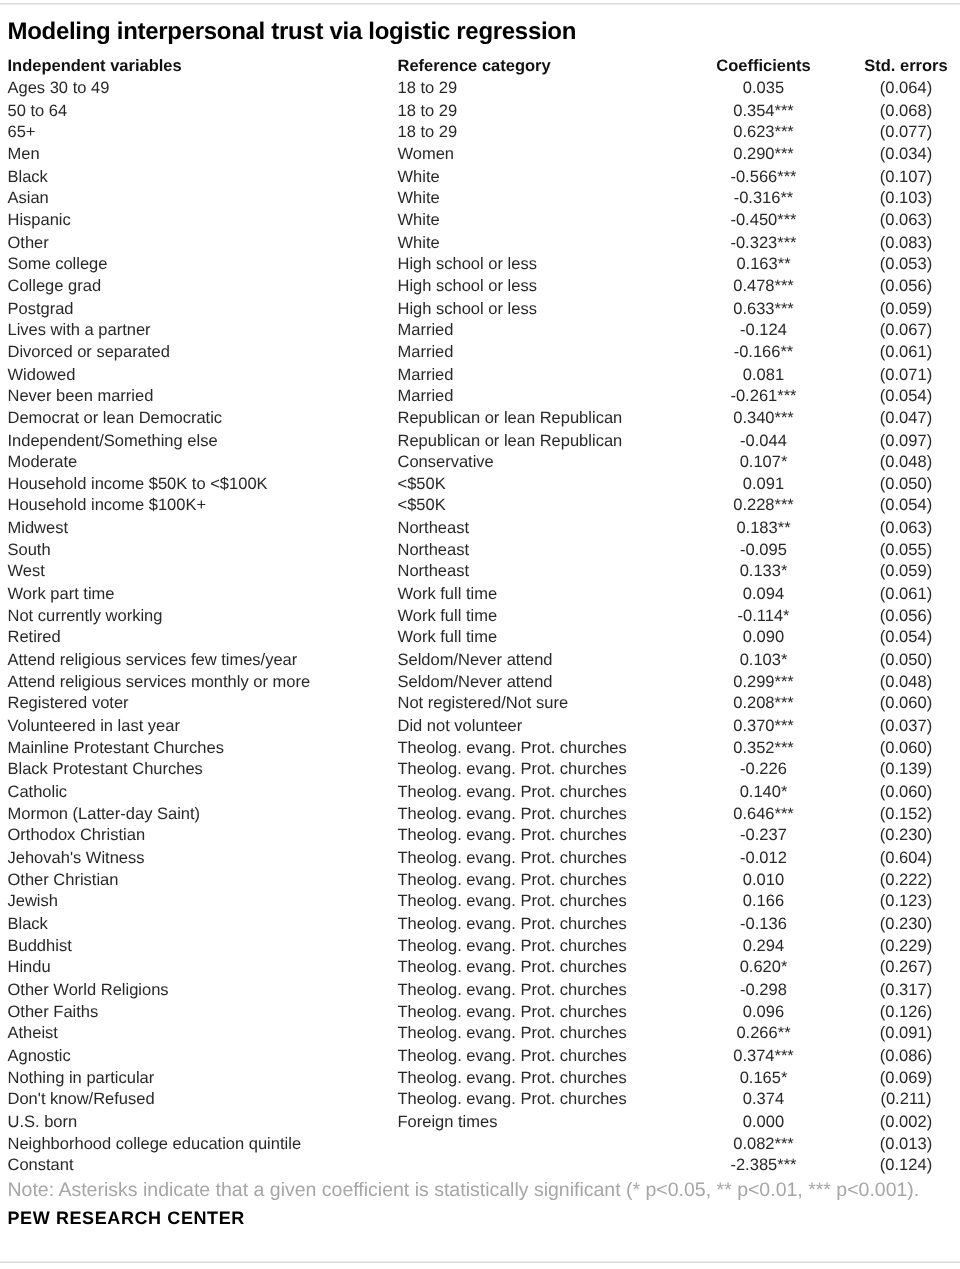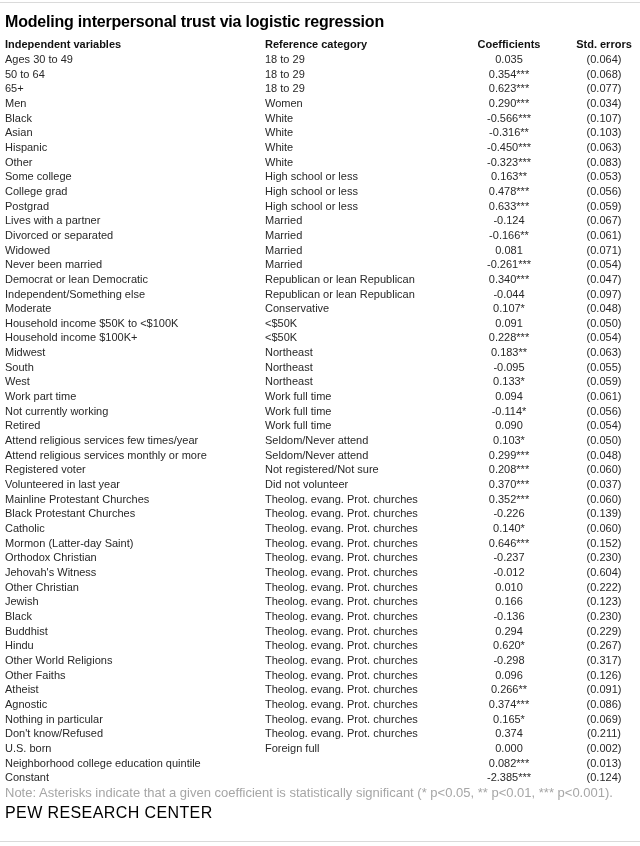--- a/index.html
+++ b/index.html
@@ -50,23 +50,23 @@
     margin: 1px 0 0 0;
     padding: 0 5px;
     font-size: 13px;
     line-height: 13px;
     color: #a6a6a6;
     white-space: nowrap;
   }
   .source {
     margin: 7px 0 0 0;
     padding: 0 5px;
-    font-size: 16px;
+    font-size: 12px;
     line-height: 13px;
-    font-weight: normal;
+    font-weight: bold;
     letter-spacing: 0.4px;
     color: #000000;
   }
 </style>
 </head>
 <body>
 
 <div class="page">
   <div class="rule rule-top"></div>
 
@@ -365,21 +365,21 @@
     <td class="c4">(0.069)</td>
   </tr>
         <tr>
     <td class="c1">Don't know/Refused</td>
     <td class="c2">Theolog. evang. Prot. churches</td>
     <td class="c3">0.374</td>
     <td class="c4">(0.211)</td>
   </tr>
         <tr>
     <td class="c1">U.S. born</td>
-    <td class="c2">Foreign full</td>
+    <td class="c2">Foreign times</td>
     <td class="c3">0.000</td>
     <td class="c4">(0.002)</td>
   </tr>
         <tr>
     <td class="c1">Neighborhood college education quintile</td>
     <td class="c2"></td>
     <td class="c3">0.082***</td>
     <td class="c4">(0.013)</td>
   </tr>
         <tr>

